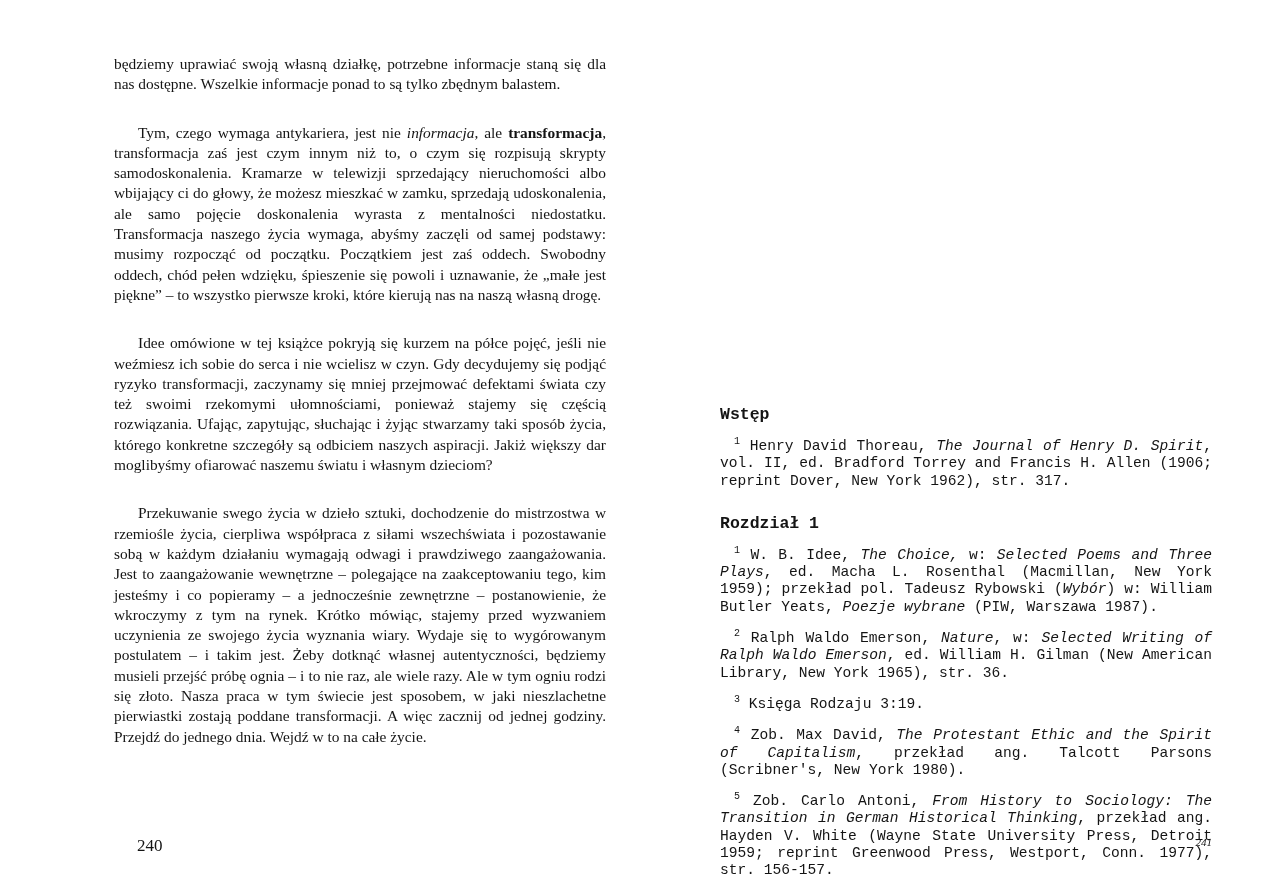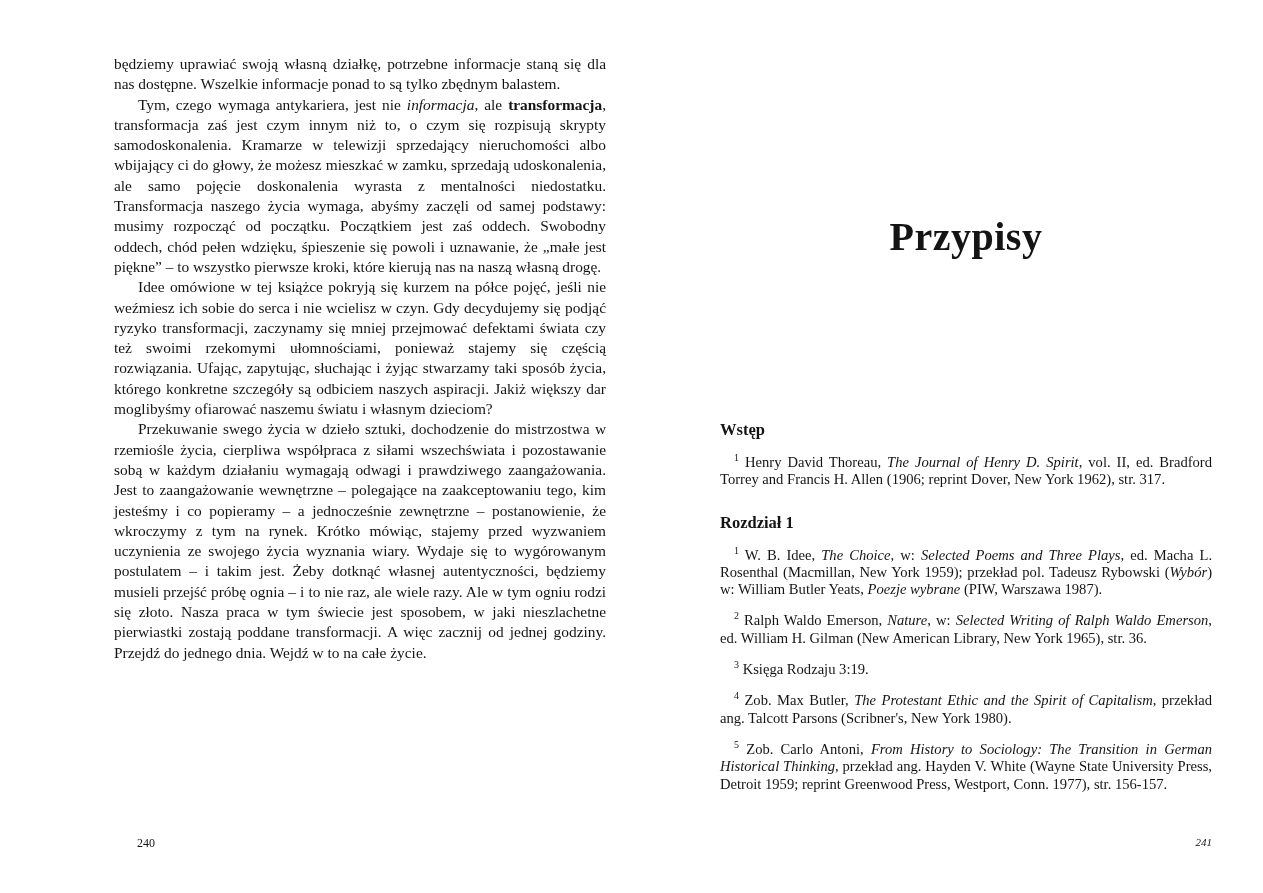--- a/index.html
+++ b/index.html
@@ -13,36 +13,36 @@
   .spread { position: relative; width: 1263px; height: 893px; background: #ffffff; }
 
   
   .left-text {
     position: absolute; left: 114px; top: 54px; width: 492px;
   }
   .par {
     margin: 0; text-align: justify;
     font-size: 15.4px; line-height: 20.3px;
   }
-  .par.ind { text-indent: 24px; }
+  .par.ind { text-indent: 24px; margin-top: 28px; }
   .pageno-left {
     position: absolute; left: 137px; top: 836px;
-    font-size: 12px;
+    font-size: 17px;
     text-align: right;
   }
 
   
   .endnotes-title {
     position: absolute; left: 720px; top: 213px; width: 492px;
     text-align: center;
     font-size: 40px; font-weight: bold; letter-spacing: 0.5px;
     margin: 0;
   }
   .notes-sections {
-    position: absolute; left: 720px; top: 420px; width: 492px;
+    position: absolute; left: 720px; top: 405px; width: 492px; font-family: Liberation Mono, monospace;
   }
   .section-heading {
     font-size: 16.5px; font-weight: bold;
     margin: 24px 0 14px 0;
   }
   .section-heading:first-child { margin-top: 0; }
   .note {
     margin: 0 0 14px 0; text-align: justify;
     font-size: 14.6px; line-height: 17.3px;
     text-indent: 14px;
@@ -60,26 +60,25 @@
 <div class="spread">
 
   <div class="left-text">
       <p class="par"><span>będziemy uprawiać swoją własną działkę, potrzebne informacje staną się dla nas dostępne. Wszelkie informacje ponad to są tylko zbędnym balastem.</span></p>
       <p class="par ind"><span>Tym, czego wymaga antykariera, jest nie </span><i>informacja</i><span>, ale </span><b>transformacja</b><span>, transformacja zaś jest czym innym niż to, o czym się rozpisują skrypty samodoskonalenia. Kramarze w telewizji sprzedający nieruchomości albo wbijający ci do głowy, że możesz mieszkać w zamku, sprzedają udoskonalenia, ale samo pojęcie doskonalenia wyrasta z mentalności niedostatku. Transformacja naszego życia wymaga, abyśmy zaczęli od samej podstawy: musimy rozpocząć od początku. Początkiem jest zaś oddech. Swobodny oddech, chód pełen wdzięku, śpieszenie się powoli i uznawanie, że „małe jest piękne” – to wszystko pierwsze kroki, które kierują nas na naszą własną drogę.</span></p>
       <p class="par ind"><span>Idee omówione w tej książce pokryją się kurzem na półce pojęć, jeśli nie weźmiesz ich sobie do serca i nie wcielisz w czyn. Gdy decydujemy się podjąć ryzyko transformacji, zaczynamy się mniej przejmować defektami świata czy też swoimi rzekomymi ułomnościami, ponieważ stajemy się częścią rozwiązania. Ufając, zapytując, słuchając i żyjąc stwarzamy taki sposób życia, którego konkretne szczegóły są odbiciem naszych aspiracji. Jakiż większy dar moglibyśmy ofiarować naszemu światu i własnym dzieciom?</span></p>
       <p class="par ind"><span>Przekuwanie swego życia w dzieło sztuki, dochodzenie do mistrzostwa w rzemiośle życia, cierpliwa współpraca z siłami wszechświata i pozostawanie sobą w każdym działaniu wymagają odwagi i prawdziwego zaangażowania. Jest to zaangażowanie wewnętrzne – polegające na zaakceptowaniu tego, kim jesteśmy i co popieramy – a jednocześnie zewnętrzne – postanowienie, że wkroczymy z tym na rynek. Krótko mówiąc, stajemy przed wyzwaniem uczynienia ze swojego życia wyznania wiary. Wydaje się to wygórowanym postulatem – i takim jest. Żeby dotknąć własnej autentyczności, będziemy musieli przejść próbę ognia – i to nie raz, ale wiele razy. Ale w tym ogniu rodzi się złoto. Nasza praca w tym świecie jest sposobem, w jaki nieszlachetne pierwiastki zostają poddane transformacji. A więc zacznij od jednej godziny. Przejdź do jednego dnia. Wejdź w to na całe życie.</span></p>
     </div>
   <div class="pageno-left">240</div>
 
-  <h1 class="endnotes-title">Przypisy</h1>
   <div class="notes-sections">
       <h3 class="section-heading">Wstęp</h3>
       <p class="note"><sup>1</sup> <span>Henry David Thoreau, </span><i>The Journal of Henry D. Spirit</i><span>, vol. II, ed. Bradford Torrey and Francis H. Allen (1906; reprint Dover, New York 1962), str. 317.</span></p>
       <h3 class="section-heading">Rozdział 1</h3>
       <p class="note"><sup>1</sup> <span>W. B. Idee, </span><i>The Choice,</i><span> w: </span><i>Selected Poems and Three Plays</i><span>, ed. Macha L. Rosenthal (Macmillan, New York 1959); przekład pol. Tadeusz Rybowski (</span><i>Wybór</i><span>) w: William Butler Yeats, </span><i>Poezje wybrane</i><span> (PIW, Warszawa 1987).</span></p>
       <p class="note"><sup>2</sup> <span>Ralph Waldo Emerson, </span><i>Nature</i><span>, w: </span><i>Selected Writing of Ralph Waldo Emerson</i><span>, ed. William H. Gilman (New American Library, New York 1965), str. 36.</span></p>
       <p class="note"><sup>3</sup> <span>Księga Rodzaju 3:19.</span></p>
-      <p class="note"><sup>4</sup> <span>Zob. Max Butler, </span><i>The Protestant Ethic and the Spirit of Capitalism</i><span>, przekład ang. Talcott Parsons (Scribner's, New York 1980).</span></p>
+      <p class="note"><sup>4</sup> <span>Zob. Max David, </span><i>The Protestant Ethic and the Spirit of Capitalism</i><span>, przekład ang. Talcott Parsons (Scribner's, New York 1980).</span></p>
       <p class="note"><sup>5</sup> <span>Zob. Carlo Antoni, </span><i>From History to Sociology: The Transition in German Historical Thinking</i><span>, przekład ang. Hayden V. White (Wayne State University Press, Detroit 1959; reprint Greenwood Press, Westport, Conn. 1977), str. 156-157.</span></p>
     </div>
   <div class="pageno-right">241</div>
 
 </div>
 
 </body></html>

